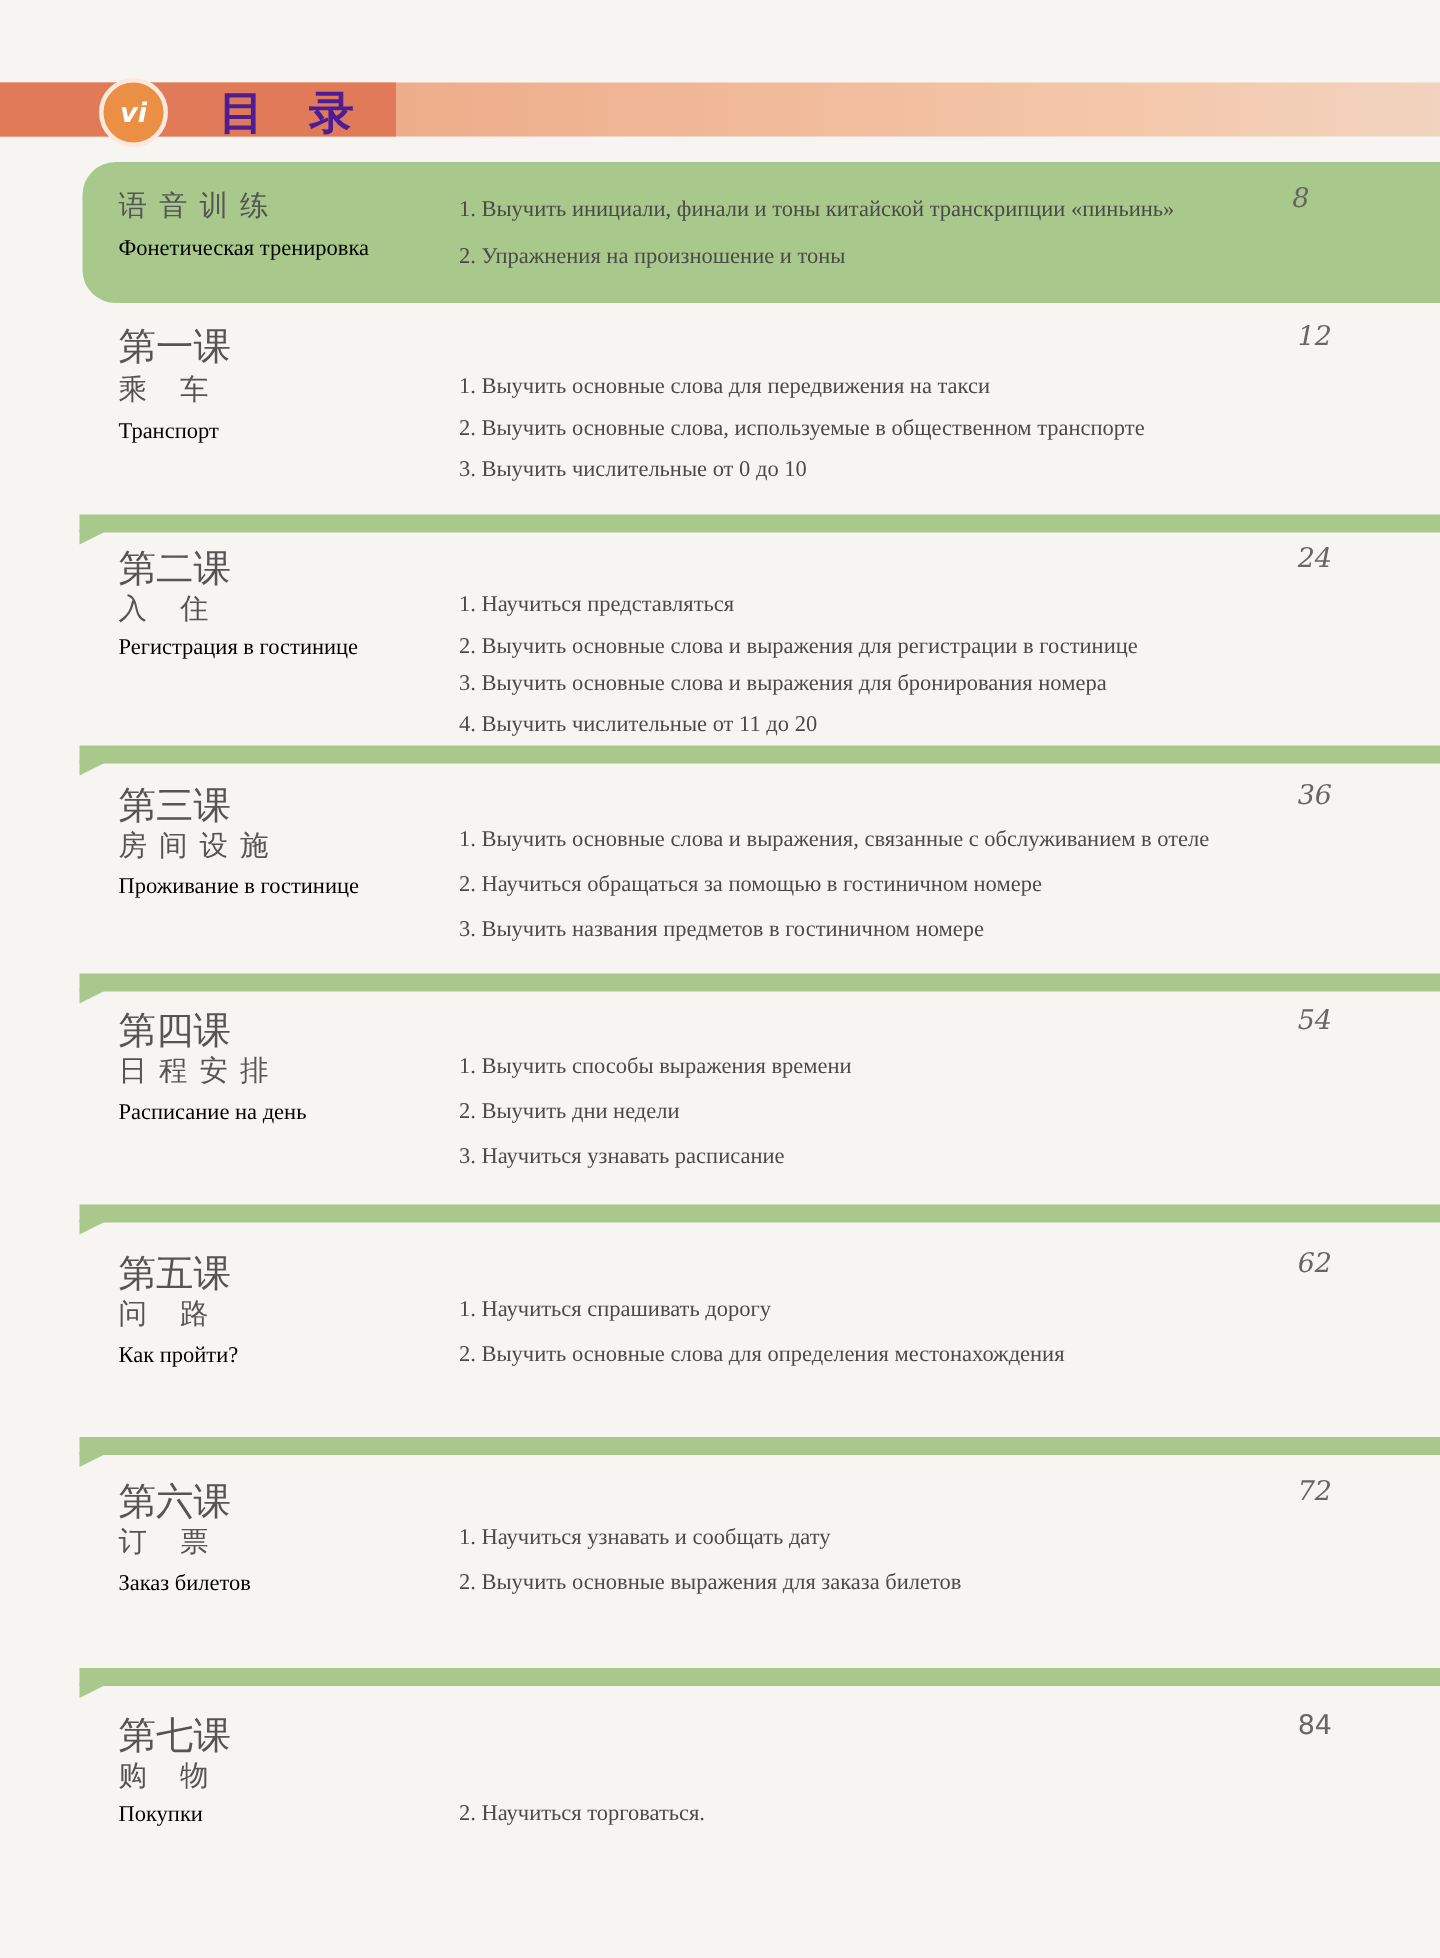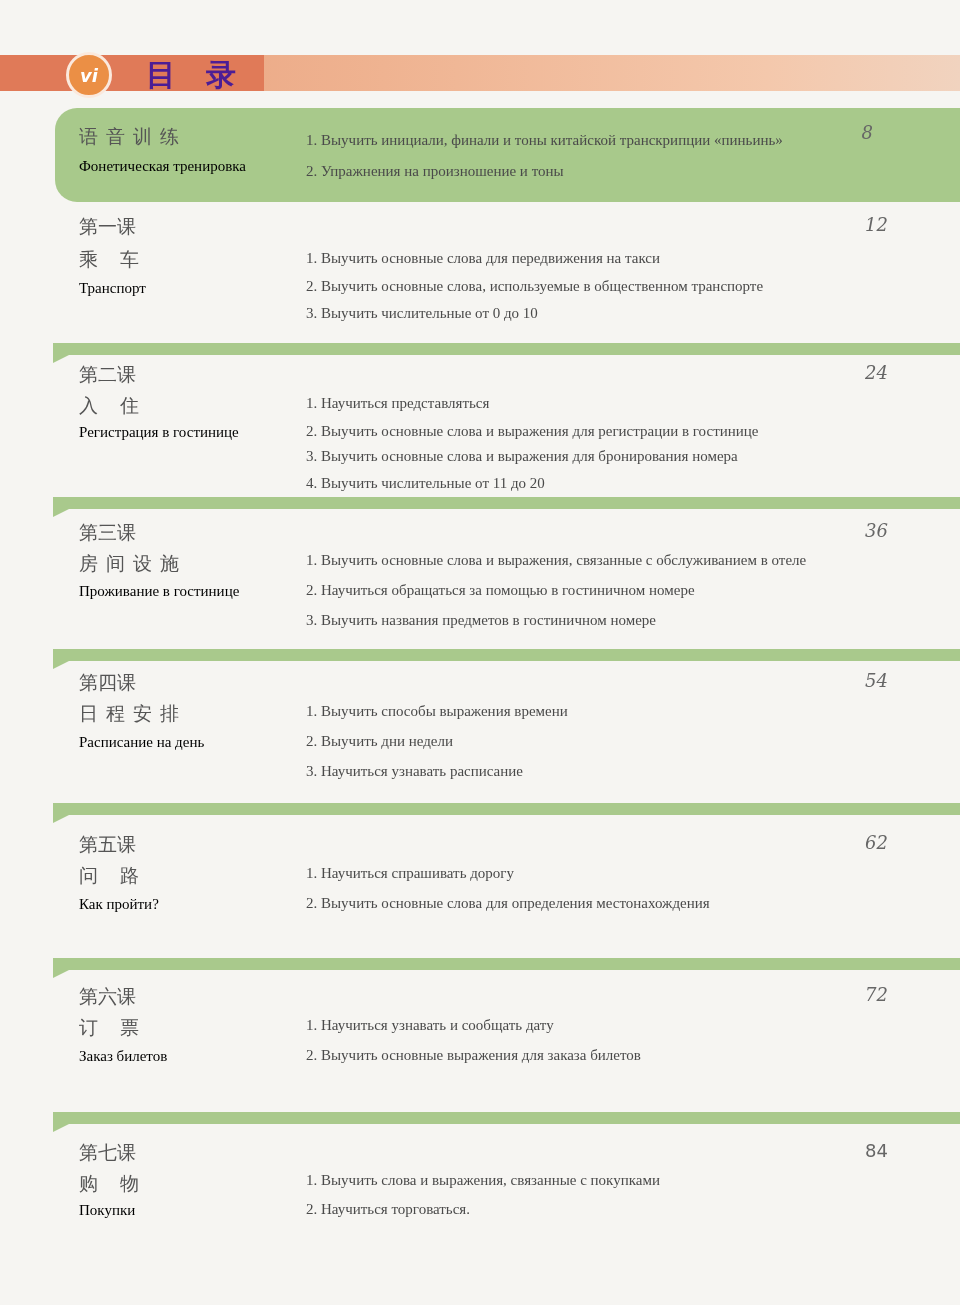--- a/index.html
+++ b/index.html
@@ -47,21 +47,21 @@
   .divider-bar {
     position: absolute; left: 0; top: 0; width: 100%; height: 12px; background: #a9c98c;
   }
   .divider-tail {
     position: absolute; left: 0; top: 10px; width: 0; height: 0;
     border-top: 10px solid #a9c98c; border-right: 20px solid transparent;
   }
 
   .cn-label {
     position: absolute; left: 24px;
-    font-family: "DejaVu Sans", sans-serif; font-size: 19px; color: #555;
+    font-family: "DejaVu Sans", sans-serif; font-size: 25px; color: #555;
   }
   .cn-title {
     position: absolute; left: 24px;
     font-family: "DejaVu Serif", serif; font-size: 19px; color: #555;
     letter-spacing: 8px;
   }
   .ru-title {
     position: absolute; left: 24px; font-size: 15px; color: #000000;
   }
   .goal {
@@ -169,16 +169,15 @@
 </div>
 <div class="divider-wrap" style="top:1112px;">
     <div class="divider-bar"></div>
     <div class="divider-tail"></div>
   </div>
 
 <div class="section" style="top:1134px;height:120px;">
   <div class="cn-label" style="top:6px;text-align:right;">第七课</div>
   <div class="cn-title" style="top:37px;">购 物</div>
   <div class="ru-title" style="top:68px;">Покупки</div>
-  <div class="goal" style="top:38px;">1. Выучить слова и выражения, связанные с покупками</div>
   <div class="goal" style="top:67px;">2. Научиться торговаться.</div>
   <div class="page-num plain" style="top:6px;">84</div>
 </div>
 
 </body></html>

